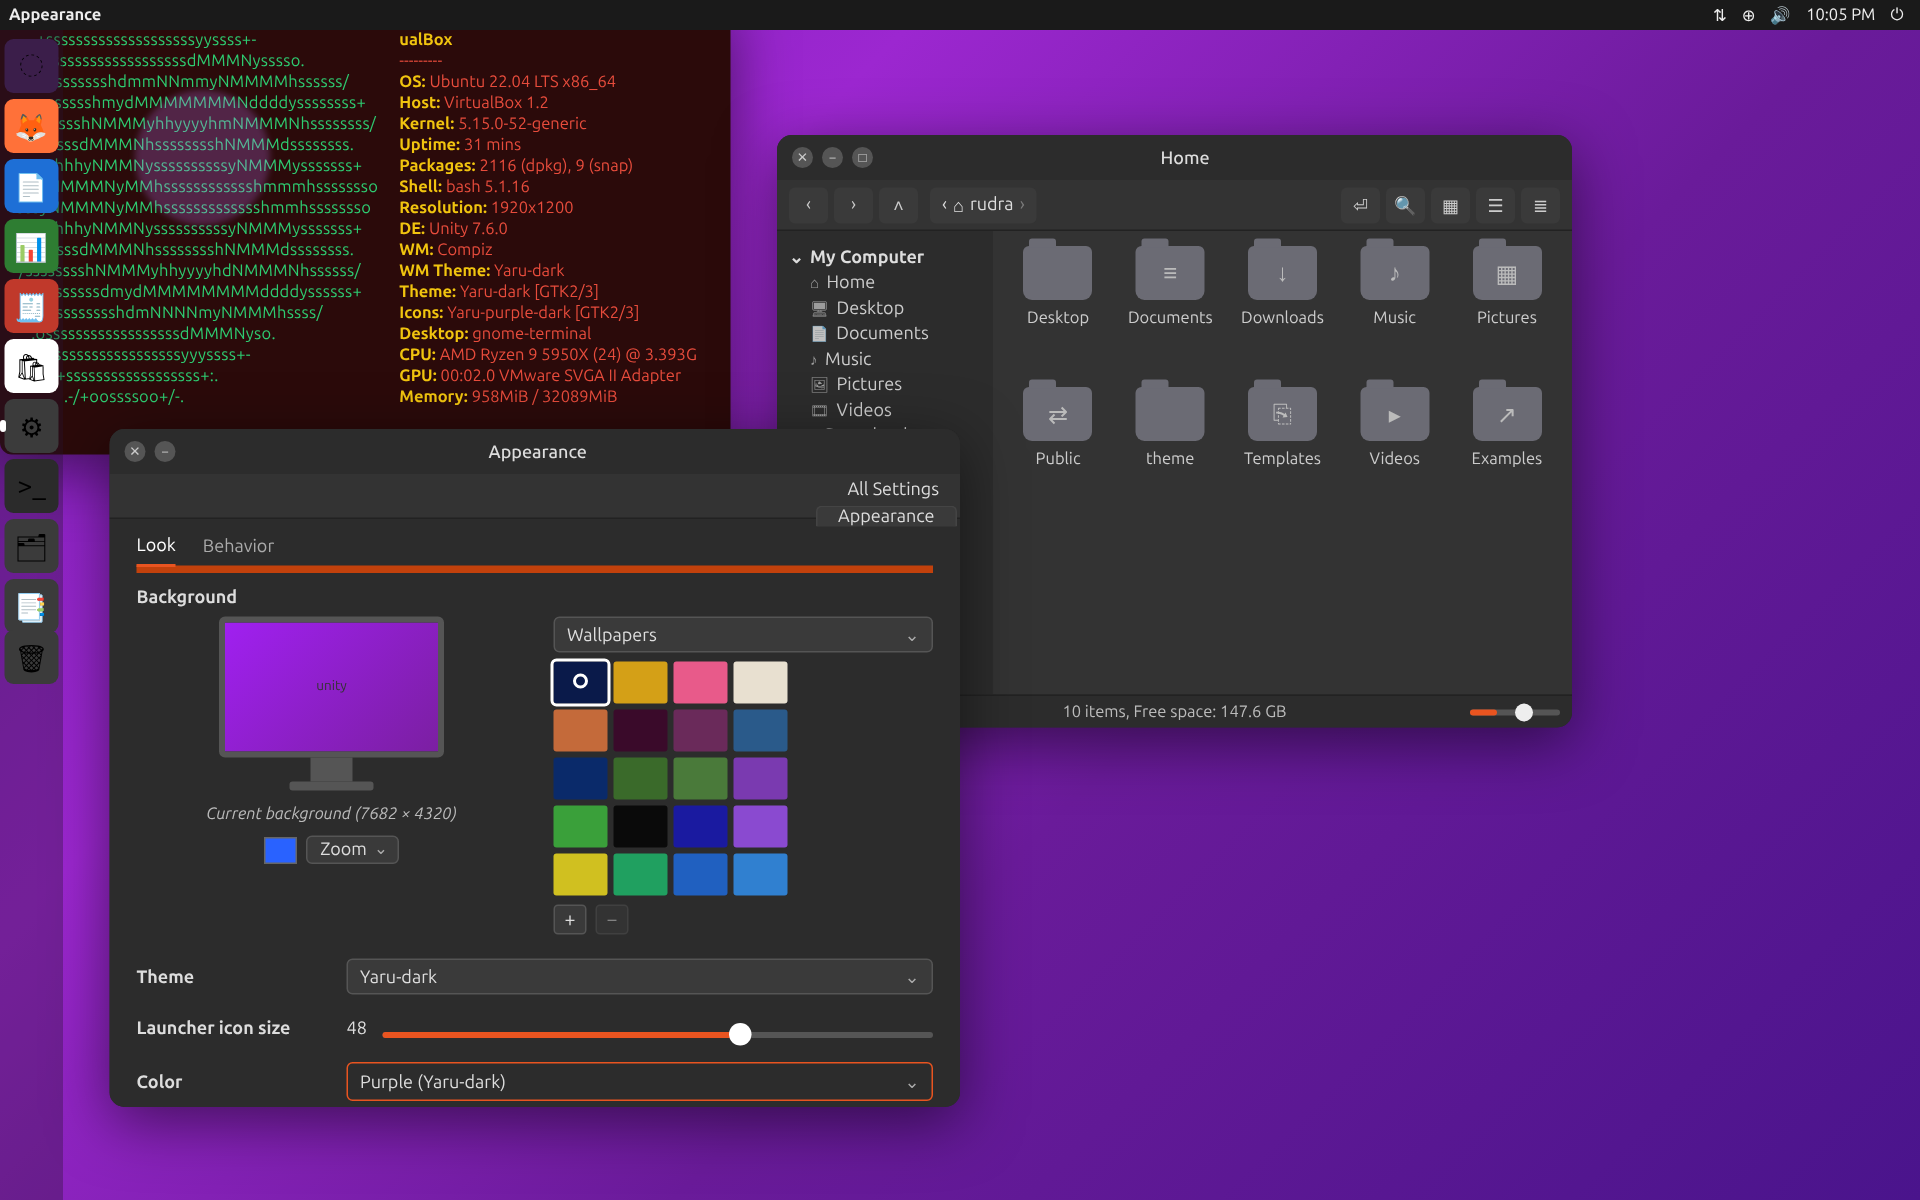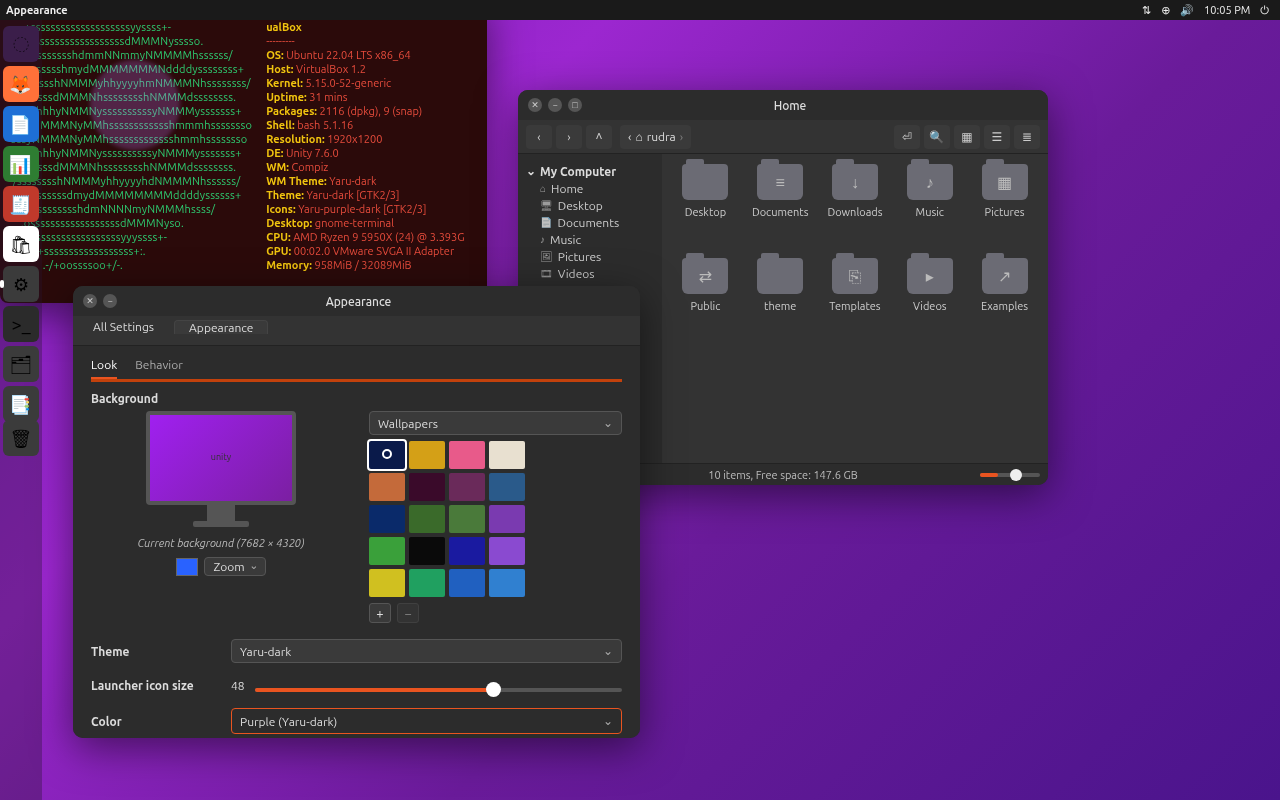--- a/index.html
+++ b/index.html
@@ -39,25 +39,25 @@
 .folder .ficon { width:46px; height:36px; background:#6b6b74; border-radius:4px 4px 6px 6px; position:relative; margin-bottom:6px;}
 .folder .ficon::before { content:""; position:absolute; top:-5px; left:4px; width:18px; height:6px; background:#6b6b74; border-radius:2px 2px 0 0;}
 .folder .ficon .glyph { position:absolute; inset:0; display:flex; align-items:center; justify-content:center; color:#bbb; font-size:16px;}
 .statusbar { height:22px; background:#2c2c2c; font-size:11px; color:#bbb; display:flex; align-items:center; justify-content:center; border-top:1px solid #222; position:relative;}
 .zoom-sl { position:absolute; right:8px; width:60px; height:4px; background:#555; border-radius:2px;}
 .zoom-sl::after{content:""; position:absolute; right:18px; top:-4px; width:12px; height:12px; background:#eee; border-radius:50%;}
 .orange-seg { position:absolute; left:0; width:18px; height:4px; background:#e95420; border-radius:2px;}
 
 
 .appear { top:286px; left:73px; width:567px; height:452px; z-index:40; }
-.appear .tabs1 { display:flex; background:#333; height:30px; font-size:12px; align-items:flex-start; border-bottom:1px solid #222;}
+.appear .tabs1 { display:flex; background:#333; height:30px; font-size:12px; align-items:flex-end; border-bottom:1px solid #222;flex-direction:column;}
 .appear .tab { padding:0 14px; display:flex; align-items:center; border:1px solid #444; border-bottom:none; background:#3a3a3a; margin:4px 2px 0 6px; border-radius:4px 4px 0 0;}
 .appear .tab.plain { background:transparent; border:none; margin:4px 0 0 6px;}
 .appear .inner { padding:12px 18px 16px; background:#2c2c2c; height:calc(100% - 60px); overflow:hidden;}
-.subtabs { display:flex; gap:18px; font-size:12px; border-bottom:3px solid #c2410c; margin-bottom:10px; height:24px; }
+.subtabs { display:flex; gap:18px; font-size:12px; border-bottom:5px solid #c2410c; margin-bottom:10px; height:24px; align-items:center;}
 .subtabs .st { padding-bottom:6px; color:#aaa;}
 .subtabs .st.active { color:#fff; border-bottom:2px solid #e95420;}
 .row-label { font-size:12px; font-weight:600; color:#ddd; }
 .bg-row { display:flex; gap:18px; }
 .monitor { width:260px; display:flex; flex-direction:column; align-items:center;}
 .monitor .screen { width:150px; height:94px; background:linear-gradient(135deg,#a020f0,#7b1fa2); border:4px solid #555; border-radius:4px; display:flex; align-items:center; justify-content:center; font-size:9px; color:#333; padding-bottom:3px;}
 .monitor .stand { width:28px; height:16px; background:#555; }
 .monitor .base { width:56px; height:6px; background:#555; border-radius:2px;}
 .cap { font-size:11px; font-style:italic; color:#bbb; margin-top:10px;}
 .zoom-ctl { display:flex; align-items:center; gap:6px; margin-top:8px; justify-content:center;}

